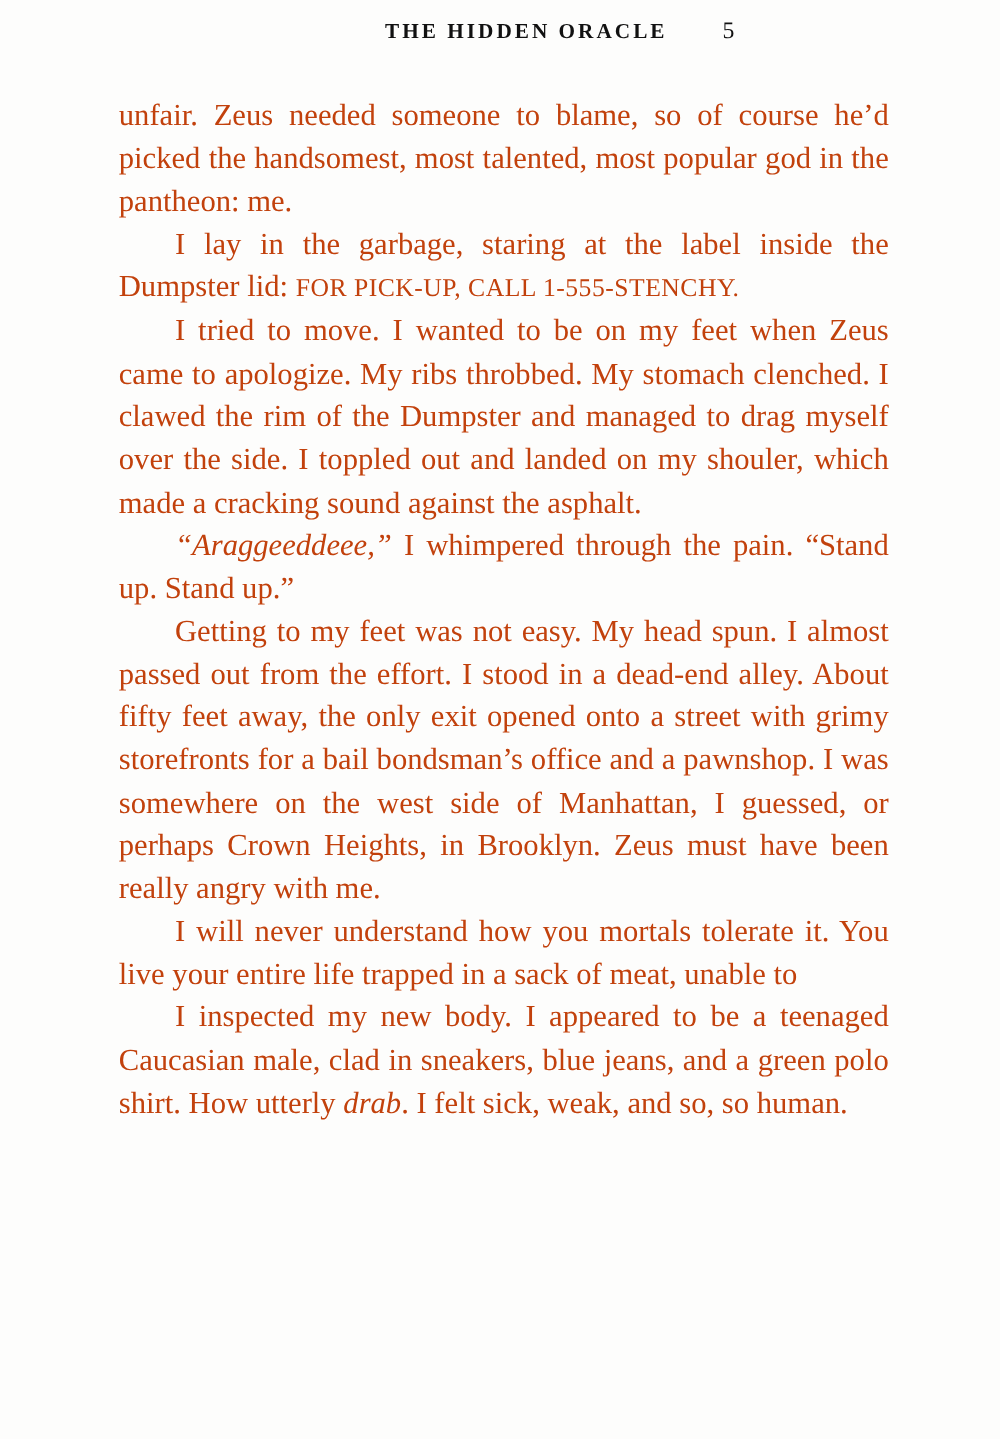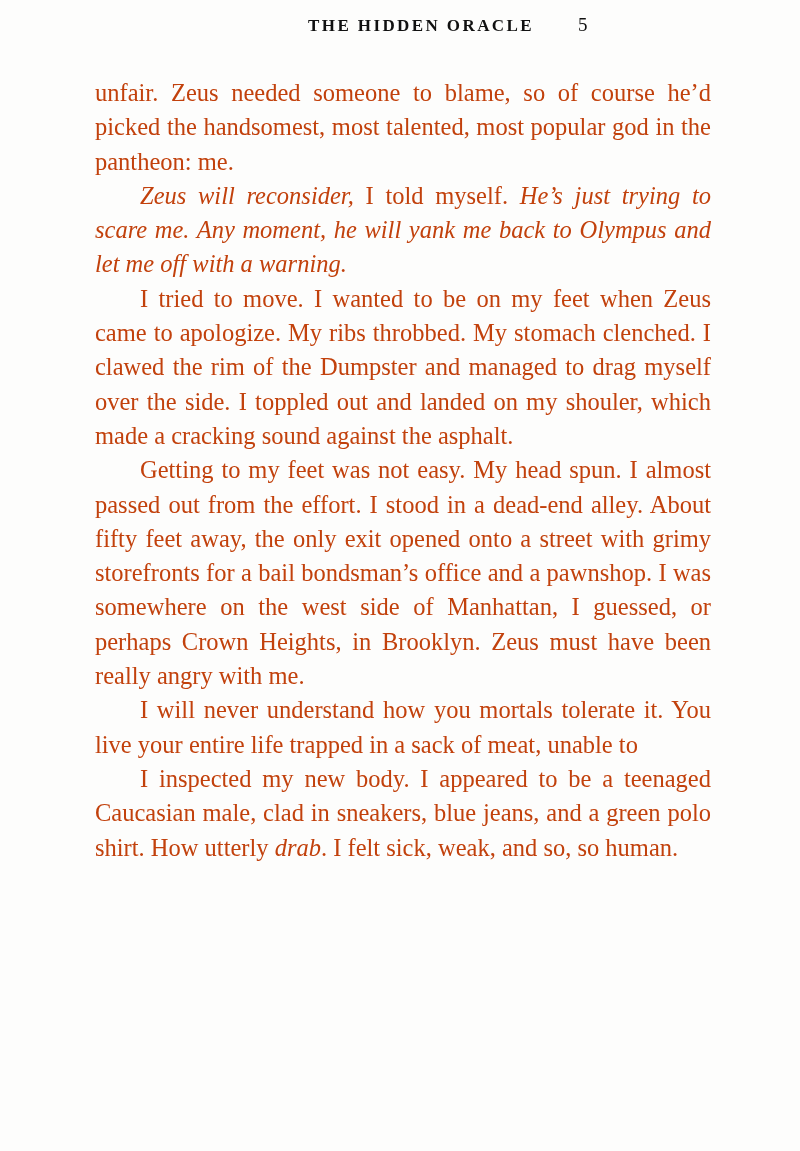--- a/index.html
+++ b/index.html
@@ -95,26 +95,27 @@
 
   <div class="running-head">
     <span class="book-title">THE HIDDEN ORACLE</span>
     <span class="folio">5</span>
   </div>
 
   <div class="text-block">
 
     <p class="para no-indent">unfair. Zeus needed someone to blame, so of course he’d picked the handsomest, most talented, most popular god in the pantheon: me.</p>
 
+    <p class="para"><span>I lay in the garbage, staring at the label inside the Dumpster lid: </span><span class="smallcaps">FOR PICK-UP, CALL 1-555-STENCHY.</span></p>
 
-    <p class="para"><span class="ital">Zeus will reconsider,</span><span class="roman"> I told myself. </span><span class="ital">He’s just trying to scare me. Any moment, he will yank me back to Olympus and let me off with a warning.</span></p>
 
 
     <p class="para">I tried to move. I wanted to be on my feet when Zeus came to apologize. My ribs throbbed. My stomach clenched. I clawed the rim of the Dumpster and managed to drag myself over the side. I toppled out and landed on my shoul­er, which made a cracking sound against the asphalt.</p>
 
+    <p class="para"><span class="ital">“Araggeeddeee,”</span><span class="roman"> I whimpered through the pain. “Stand up. Stand up.”</span></p>
 
     <p class="para">Getting to my feet was not easy. My head spun. I almost passed out from the effort. I stood in a dead-end alley. About fifty feet away, the only exit opened onto a street with grimy storefronts for a bail bondsman’s office and a pawnshop. I was somewhere on the west side of Manhattan, I guessed, or perhaps Crown Heights, in Brooklyn. Zeus must have been really angry with me.</p>
 
     <p class="para clipped">I will never understand how you mortals tolerate it. You live your entire life trapped in a sack of meat, unable to</p>
 
     <p class="para"><span>I inspected my new body. I appeared to be a teenaged Caucasian male, clad in sneakers, blue jeans, and a green polo shirt. How utterly </span><span class="ital">drab</span><span>. I felt sick, weak, and so, so human.</span></p>
 
   </div>
 </div>
 

